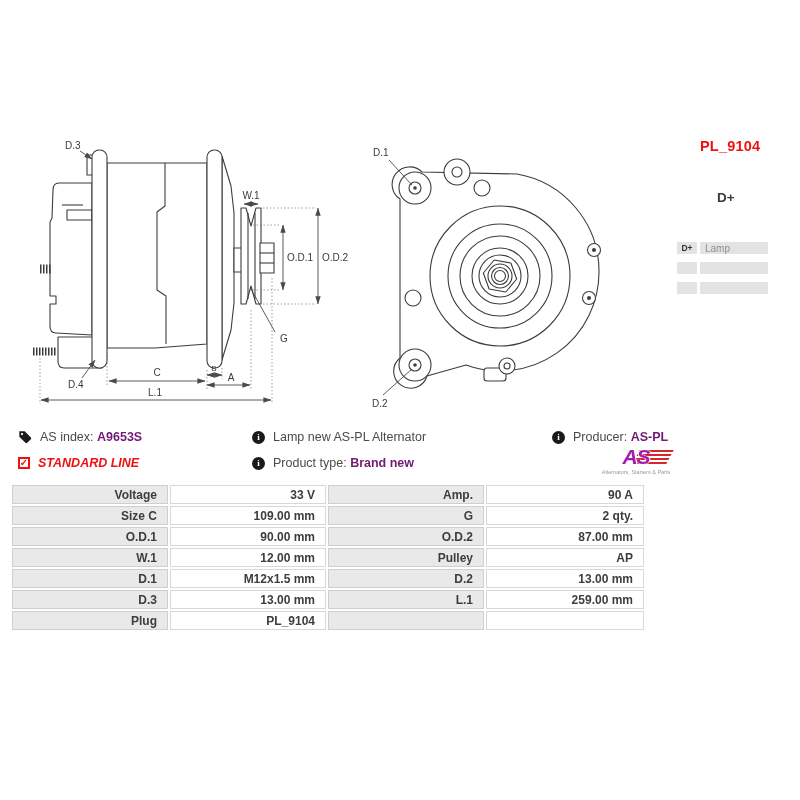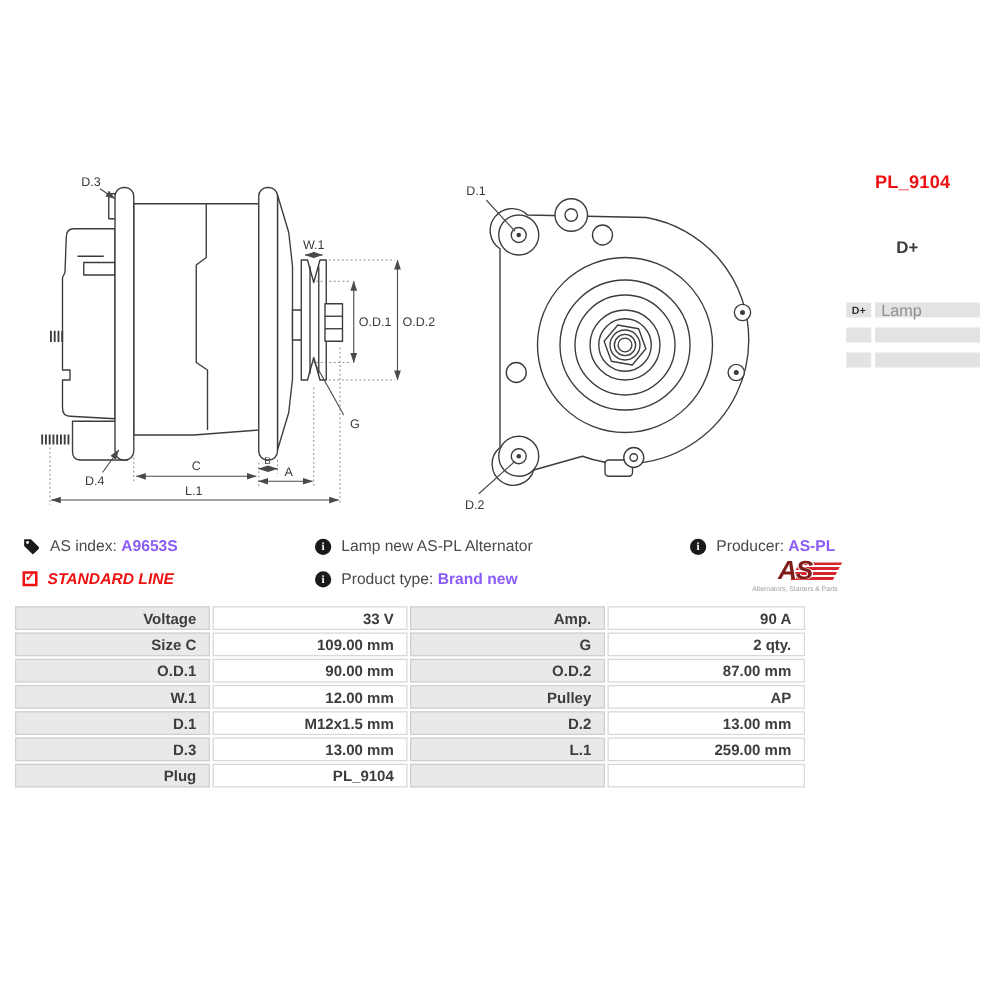--- a/index.html
+++ b/index.html
@@ -6,44 +6,44 @@
   html,body { width:800px; height:800px; background:#fff; font-family:"Liberation Sans", sans-serif; }
   .page { position:relative; width:800px; height:800px; overflow:hidden; background:#fff; }
 
   
   .plug-code { position:absolute; left:700px; top:138px; font-size:14.5px; font-weight:bold; color:#ee1111; letter-spacing:.2px; }
   .terminal-label { position:absolute; left:717px; top:190px; font-size:13.5px; font-weight:bold; color:#3a3a3a; }
   .pin-table { position:absolute; left:677px; top:242px; }
   .pin-row { display:flex; gap:3px; margin-bottom:8px; }
   .pin-key { width:20px; height:12px; background:#e3e3e3; font-size:8.5px; font-weight:bold; color:#333;
              display:flex; align-items:center; justify-content:center; }
-  .pin-val { width:84px; height:12px; background:#e3e3e3; font-size:13px; color:#8f8f8f;
+  .pin-val { width:68px; height:12px; background:#e3e3e3; font-size:10px; color:#8f8f8f;
              display:flex; align-items:center; padding-left:5px; }
 
   
   .svg-abs { position:absolute; }
 
   
   .info-item { position:absolute; display:flex; align-items:center; gap:8px; font-size:12.5px; color:#4a4a4a; white-space:nowrap; }
-  .info-item b { color:#8b5cf6; }
+  .info-item b { color:#701a75; }
   .red-bold { color:#ee1111; font-weight:bold;font-style:italic; }
   .info-circle { width:13px; height:13px; border-radius:50%; background:#1a1a1a; color:#fff;
                  font-size:9px; font-weight:bold; font-family:"Liberation Serif", serif;
                  display:inline-flex; align-items:center; justify-content:center; flex:0 0 auto; }
   .check-box { width:12px; height:12px; border:2px solid #ee1111; color:#ee1111; font-size:10px; font-weight:bold;
                display:inline-flex; align-items:center; justify-content:center; flex:0 0 auto; line-height:1; }
 
   
   .as-logo { position:absolute; left:598px; top:446px; width:76px; text-align:center; }
   .as-logo-mark { position:relative; height:22px; }
   .as-logo-stripes { position:absolute; right:4px; top:4px; width:34px; height:14px;
                      background:repeating-linear-gradient(#d6262c 0 2px, #ffffff 2px 4px);
                      transform:skewX(-28deg); }
   .as-logo-text { position:relative; font-style:italic; font-weight:bold; font-size:21px; line-height:22px;
-                  color:#7f1d1d; letter-spacing:-1px; text-shadow:1px 0 #fff, -1px 0 #fff; }
+                  color:#a21caf; letter-spacing:-1px; text-shadow:1px 0 #fff, -1px 0 #fff; }
   .as-logo-caption { font-size:5.5px; color:#9a9a9a; white-space:nowrap; margin-top:1px; }
 
   
   .spec-table { position:absolute; left:10px; top:483px; border-collapse:separate; border-spacing:2px; }
   .spec-table td { height:19px; font-size:12px; color:#3d3d3d; text-align:right; vertical-align:middle;
                    padding:0 10px 0 4px;font-weight:bold; }
   .spec-table td.lab { background:#e9e9e9; border:1px solid #cfcfcf; }
   .spec-table td.val { background:#ffffff; border:1px solid #d8d8d8; }
 
   

